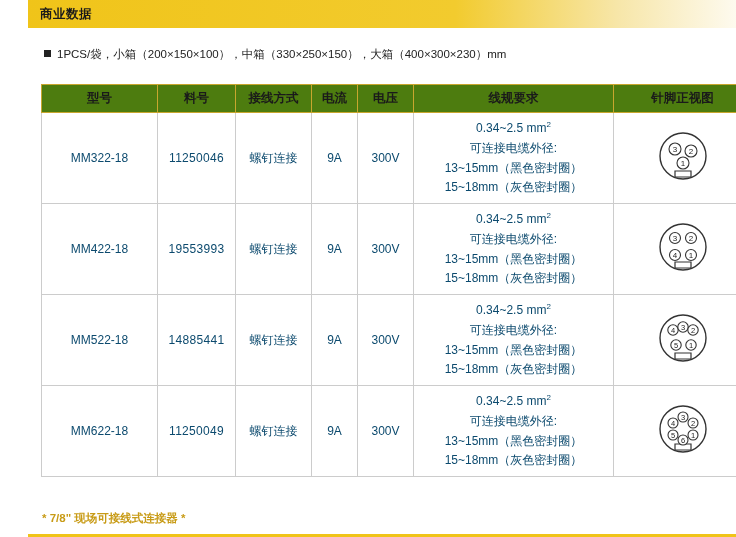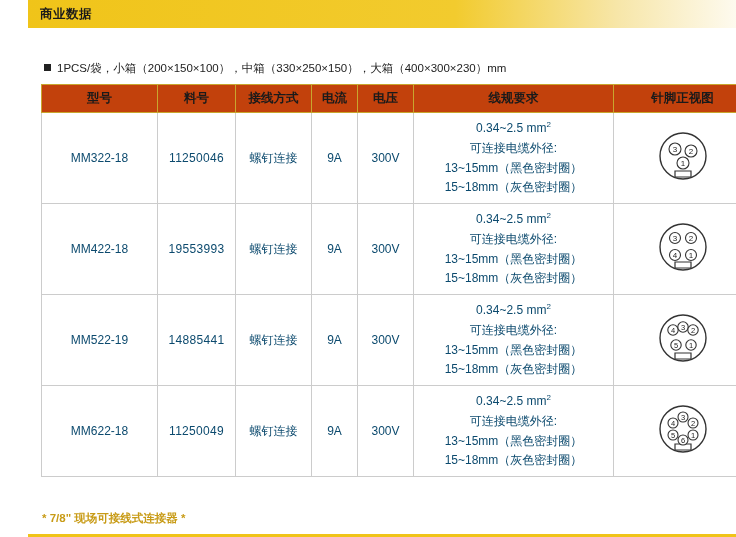--- a/index.html
+++ b/index.html
@@ -34,21 +34,21 @@
     font-size: 12.5px;
     font-weight: bold;
     color: #1a1a1a;
     letter-spacing: 0.5px;
   }
 
   
   .note-line {
     position: absolute;
     left: 16px;
-    top: 61px;
+    top: 47px;
     font-size: 11.5px;
     color: #222;
     white-space: nowrap;
   }
   .note-bullet {
     display: inline-block;
     width: 7px; height: 7px;
     background: #222;
     margin-right: 6px;
     position: relative;
@@ -63,21 +63,21 @@
     width: 710px;
     border-collapse: collapse;
     table-layout: fixed;
   }
   table.spec th, table.spec td {
     border: 1px solid #b9993a;
     text-align: center;
     vertical-align: middle;
   }
   table.spec thead th {
-    background: #c2410c;
+    background: #4d7c0f;
     color: #1a1a1a;
     font-size: 12.5px;
     font-weight: bold;
     height: 28px;
     padding: 2px 2px;
     border-color: #c8a62e;
   }
   table.spec tbody td {
     font-size: 12px;
     color: #0c4a6e;
@@ -200,21 +200,21 @@
               <text x="27" y="27" font-size="8" text-anchor="middle" fill="#222" font-family="Liberation Sans, sans-serif">3</text>
               <text x="43" y="27" font-size="8" text-anchor="middle" fill="#222" font-family="Liberation Sans, sans-serif">2</text>
               <text x="27" y="44" font-size="8" text-anchor="middle" fill="#222" font-family="Liberation Sans, sans-serif">4</text>
               <text x="43" y="44" font-size="8" text-anchor="middle" fill="#222" font-family="Liberation Sans, sans-serif">1</text>
             </svg>
           </div>
         </td>
       </tr>
 
       <tr>
-        <td class="model">MM522-19</td>
+        <td class="model">MM522-18</td>
         <td class="partno">14885441</td>
         <td class="conn">螺钉连接</td>
         <td class="cur">9A</td>
         <td class="volt">300V</td>
         <td class="wire">
           <div class="l1"><span>0.34~2.5 </span><span>mm</span><sup>2</sup></div>
           <div class="l2">可连接电缆外径:</div>
           <div class="l3">13~15mm（黑色密封圈）</div>
           <div class="l4">15~18mm（灰色密封圈）</div>
         </td>

